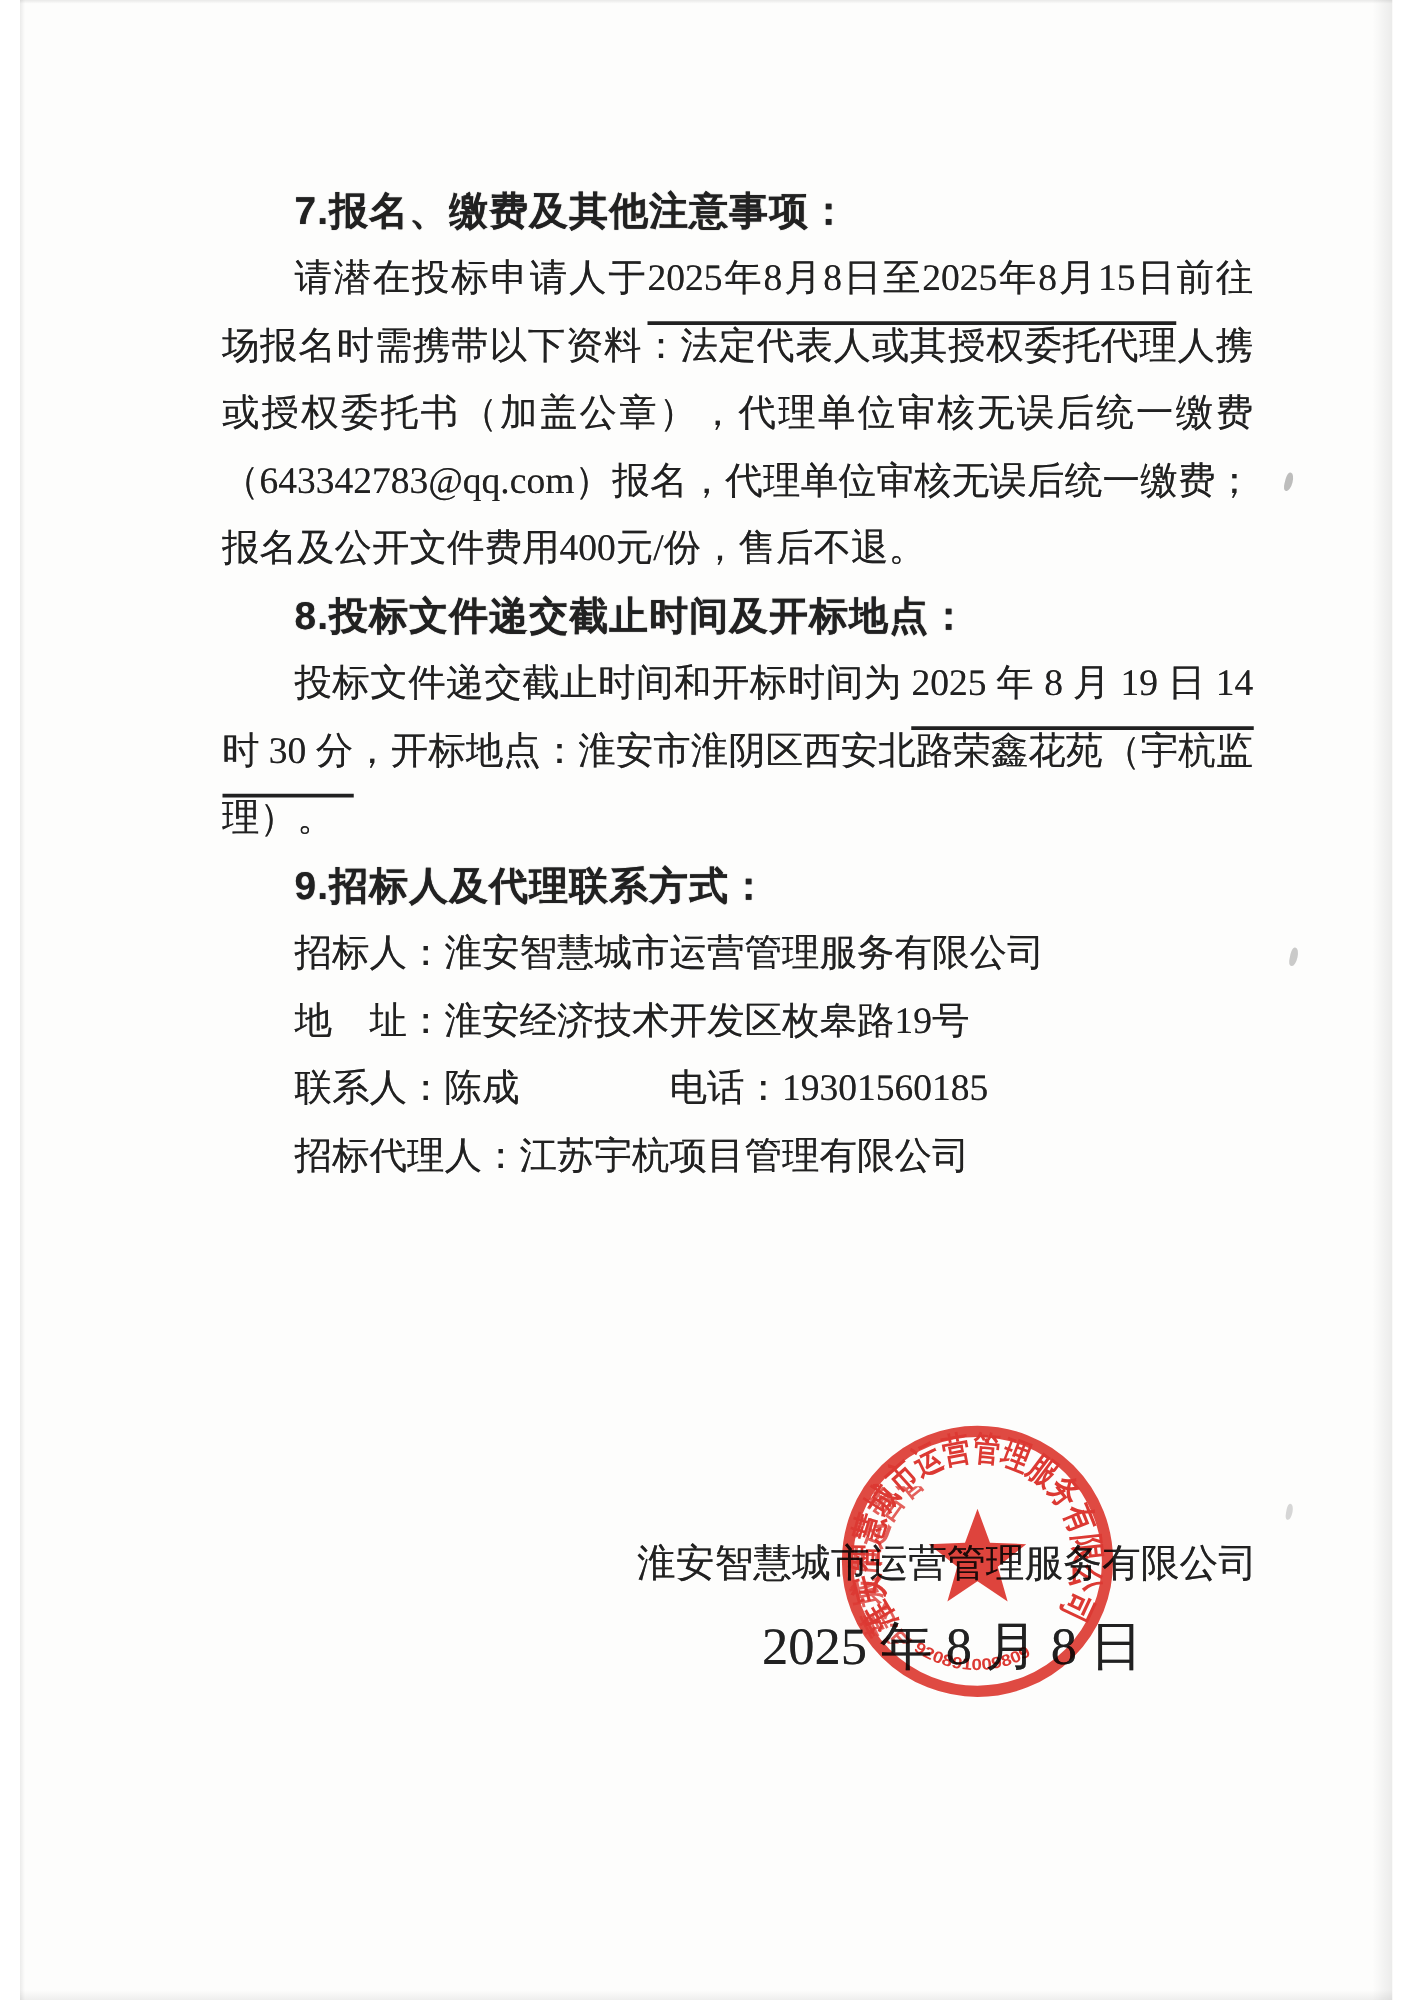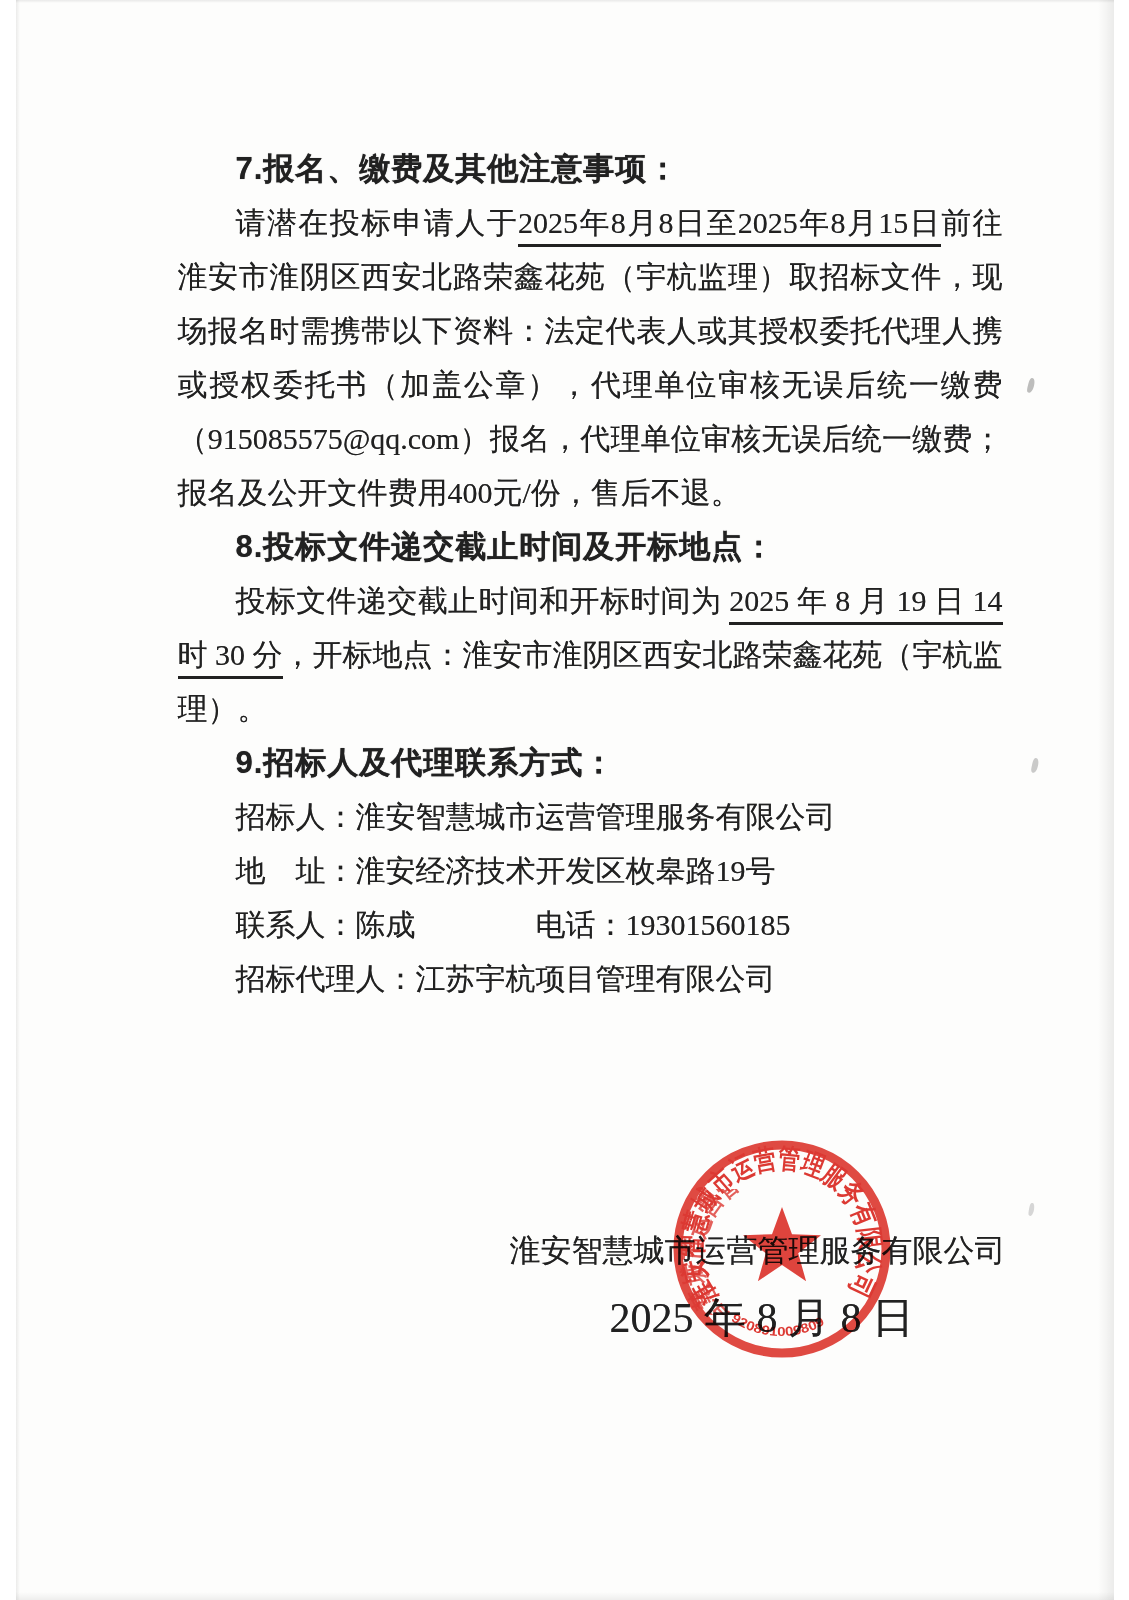--- a/index.html
+++ b/index.html
@@ -27,21 +27,21 @@
     text-shadow:0 0 .5px rgba(33,33,33,.6);
   }
   .line.justify{text-align:justify;text-align-last:justify;}
   .line.indent{padding-left:58px;}
   .line.indent.justify{width:767px;}
   .line.heading{
     font-family:"Liberation Sans","DejaVu Sans",sans-serif;
     font-weight:700;font-size:31px;letter-spacing:1px;
     text-shadow:0 0 .7px rgba(20,20,20,.8);
   }
-  .u{border-bottom:3px solid var(--ink,#212121);padding-bottom:5px;}
+  .u{border-bottom:3px solid var(--ink,#212121);padding-bottom:18px;}
 
   .sig-company{
     position:absolute;left:494px;top:1233px;font-size:31px;line-height:36px;
     letter-spacing:0;white-space:nowrap;text-shadow:0 0 .5px rgba(33,33,33,.6);
   }
   .sig-date{
     position:absolute;left:594px;top:1300px;font-size:42px;line-height:36px;
     white-space:pre;text-shadow:0 0 .5px rgba(33,33,33,.6);
   }
 
@@ -70,24 +70,23 @@
 <div class="page">
 
   <div class="edge-left"></div>
   <div class="edge-right"></div>
   <div class="edge-top"></div>
   <div class="edge-bottom"></div>
 
   <div class="doc">
       <div class="line heading indent"><span>7.报名、缴费及其他注意事项：</span></div>
       <div class="line  indent justify"><span>请潜在投标申请人于</span><span class="u">2025年8月8日至2025年8月15日</span><span>前往</span></div>
-      <div class="line  justify"><span>淮安市淮阴区西安北路荣鑫花苑（宇杭监理）取招标文件，现</span></div>
       <div class="line  justify"><span>场报名时需携带以下资料：法定代表人或其授权委托代理人携</span></div>
       <div class="line  justify"><span>或授权委托书（加盖公章），代理单位审核无误后统一缴费</span></div>
-      <div class="line  justify"><span>（915085575@qq.com）报名，代理单位审核无误后统一缴费；</span></div>
+      <div class="line  justify"><span>（643342783@qq.com）报名，代理单位审核无误后统一缴费；</span></div>
       <div class="line "><span>报名及公开文件费用400元/份，售后不退。</span></div>
       <div class="line heading indent"><span>8.投标文件递交截止时间及开标地点：</span></div>
       <div class="line  indent justify"><span>投标文件递交截止时间和开标时间为 </span><span class="u">2025 年 8 月 19 日 14</span></div>
       <div class="line  justify"><span class="u">时 30 分</span><span>，开标地点：淮安市淮阴区西安北路荣鑫花苑（宇杭监</span></div>
       <div class="line "><span>理）。</span></div>
       <div class="line heading indent"><span>9.招标人及代理联系方式：</span></div>
       <div class="line  indent"><span>招标人：淮安智慧城市运营管理服务有限公司</span></div>
       <div class="line  indent"><span>地　址：淮安经济技术开发区枚皋路19号</span></div>
       <div class="line  indent"><span>联系人：陈成　　　　电话：19301560185</span></div>
       <div class="line  indent"><span>招标代理人：江苏宇杭项目管理有限公司</span></div>

